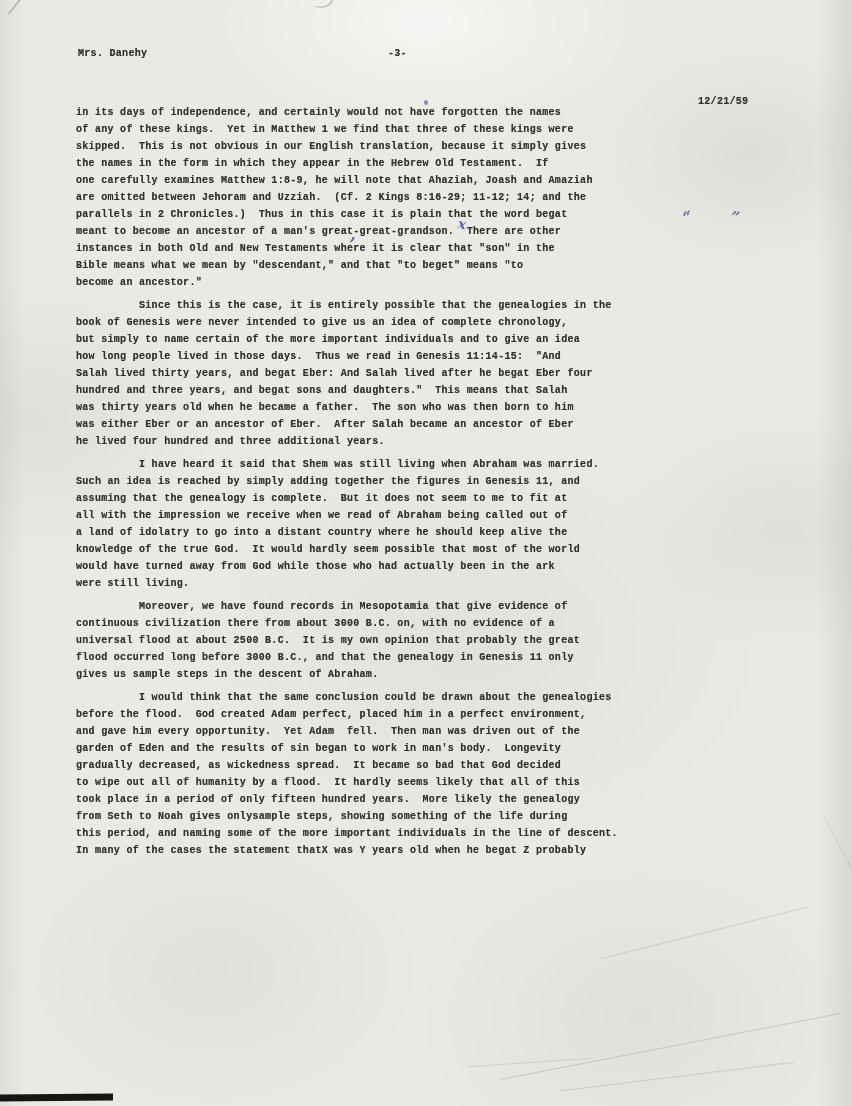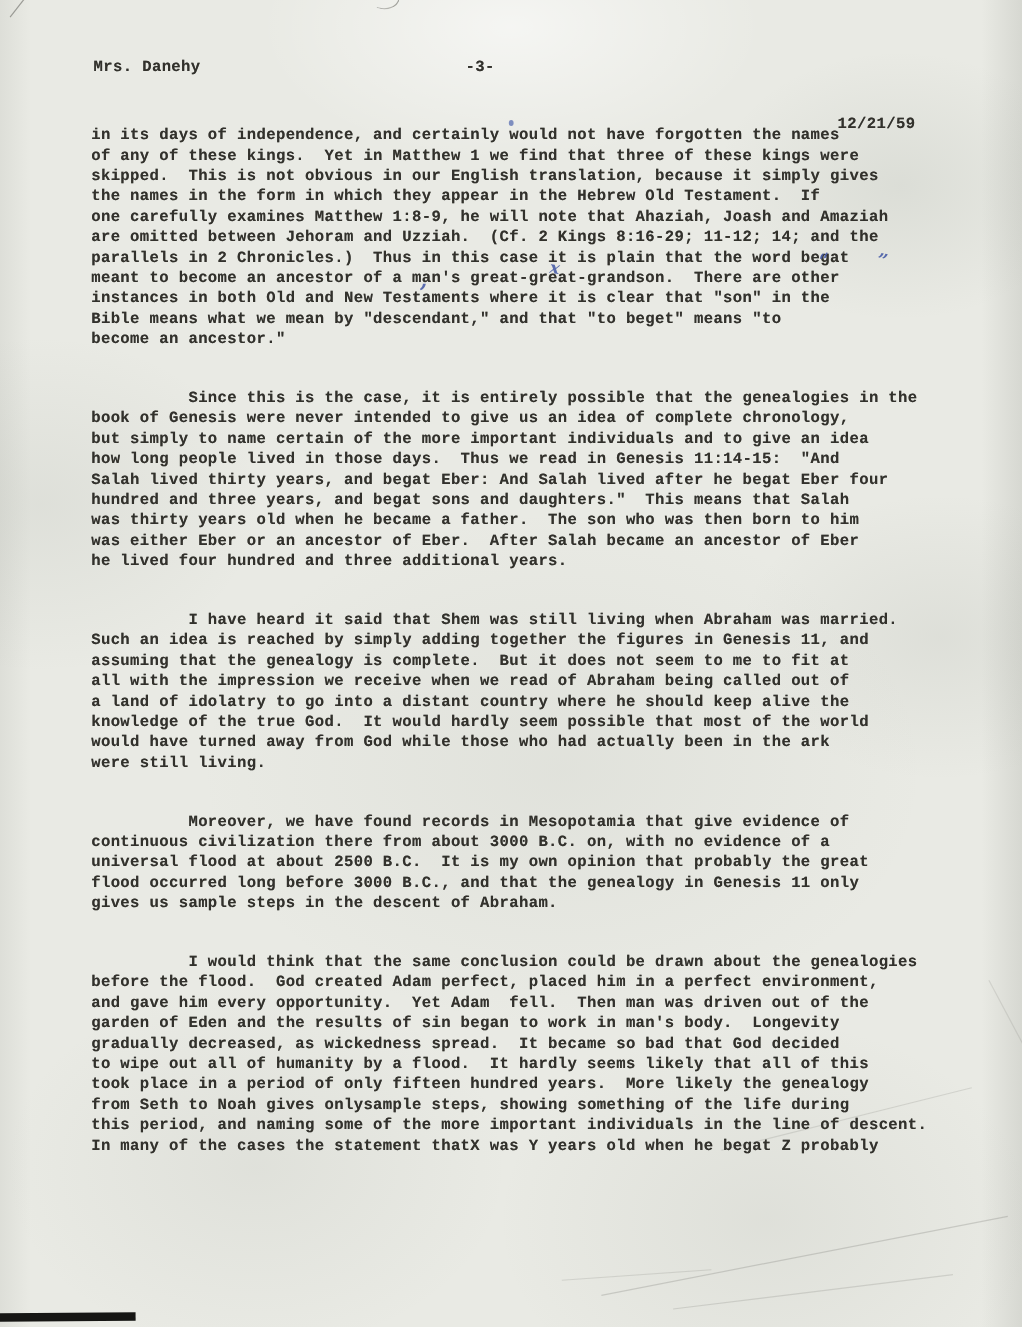--- a/index.html
+++ b/index.html
@@ -14,37 +14,37 @@
       radial-gradient(300px 220px at 25% 88%, rgba(126,131,121,0.09), transparent 70%),
       radial-gradient(320px 240px at 75% 92%, rgba(130,135,124,0.10), transparent 70%),
       linear-gradient(to left, rgba(115,118,110,0.16), transparent 4%),
       linear-gradient(to right, rgba(115,118,110,0.10), transparent 3%),
       #e9eae4;
     font-family:"Liberation Mono","DejaVu Sans Mono",monospace;
   }
   .typed{
     color:#32312c;
     font-weight:700;
-    font-size:13px;
+    font-size:10px;
     letter-spacing:0.3px;
     text-shadow:0 0 .5px rgba(45,44,40,0.55);
   }
   .hdr{position:absolute;top:48px;white-space:pre;}
   #hdr-recipient{left:78px;}
   #hdr-page{left:388px;}
   #hdr-date{left:698px;margin-top:48px;}
   #doc{
     position:absolute;left:76px;top:104px;width:760px;
   }
   .para{
     margin:0;
     white-space:pre;
     line-height:17px;
   }
-  .para + .para{margin-top:32px;}
+  .para + .para{margin-top:6px;}
   .pen{
     position:absolute;
     color:#4a5ea8;
     font-family:"DejaVu Serif",serif;
     font-style:italic;
     font-weight:700;
     font-size:15px;
     opacity:.9;
   }
   #pen-comma{left:350px;top:224px;font-size:17px;}

